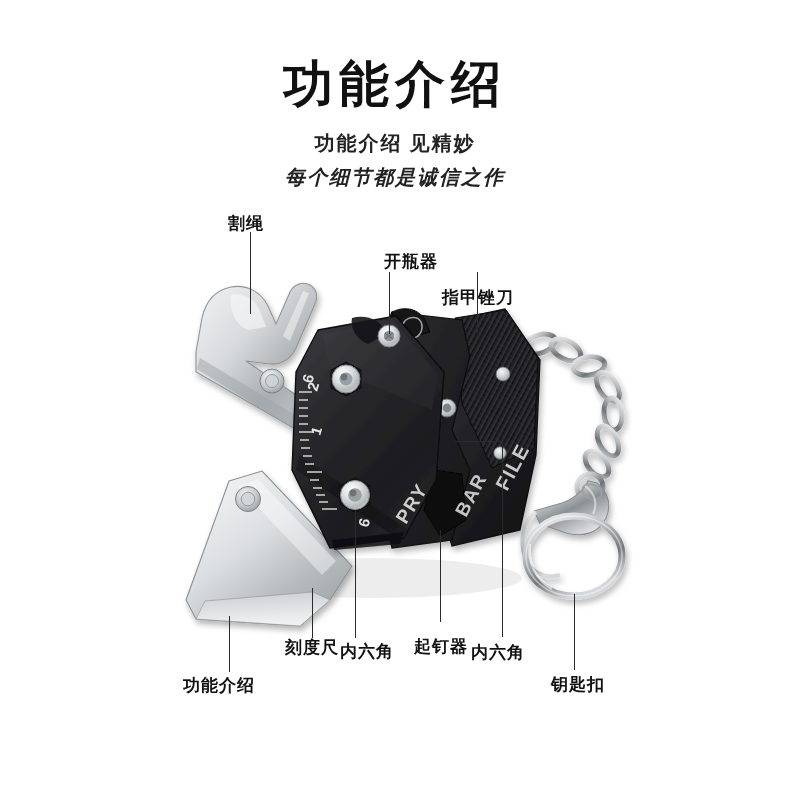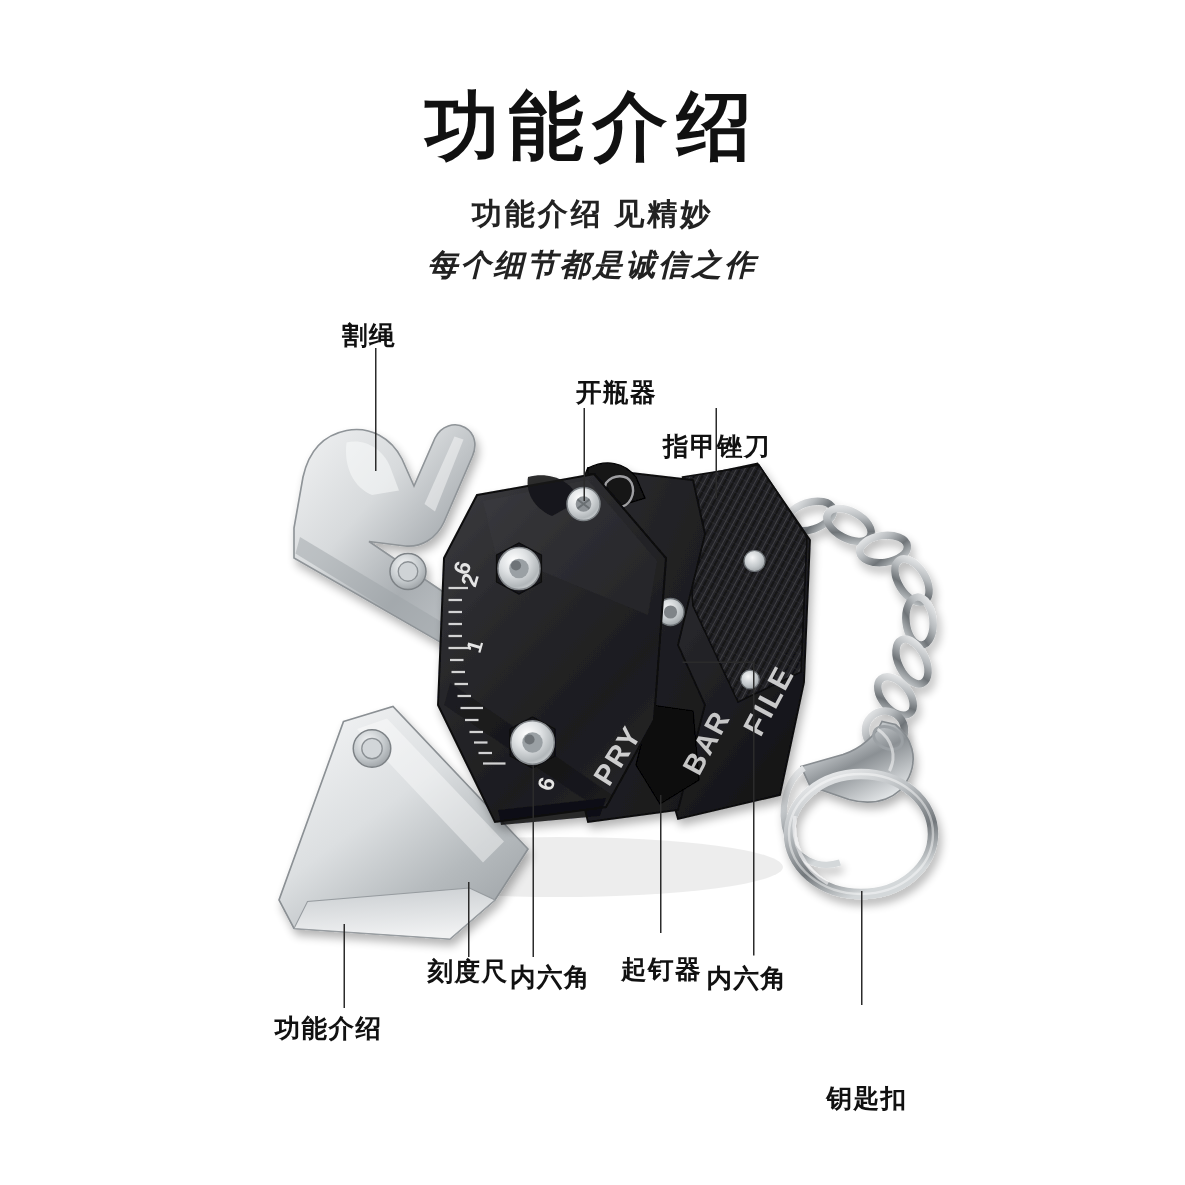--- a/index.html
+++ b/index.html
@@ -343,13 +343,13 @@
 <div class="callout" style="left:384px; top:250px;">开瓶器</div>
 <div class="callout" style="left:442px; top:250px;margin-top:36px;">指甲锉刀</div>
 
 <div class="callout" style="left:183px; top:674px;">功能介绍</div>
 <div class="callout" style="left:285px; top:636px;">刻度尺</div>
 <div class="callout" style="left:340px; top:640px;">内六角</div>
 
 <div class="callout" style="left:414px; top:635px;">起钉器</div>
 <div class="callout" style="left:471px; top:641px;">内六角</div>
 
-<div class="callout" style="left:551px; top:673px;margin-top:48px;">钥匙扣</div>
+<div class="callout" style="left:551px; top:673px;">钥匙扣</div>
 
 </body></html>

